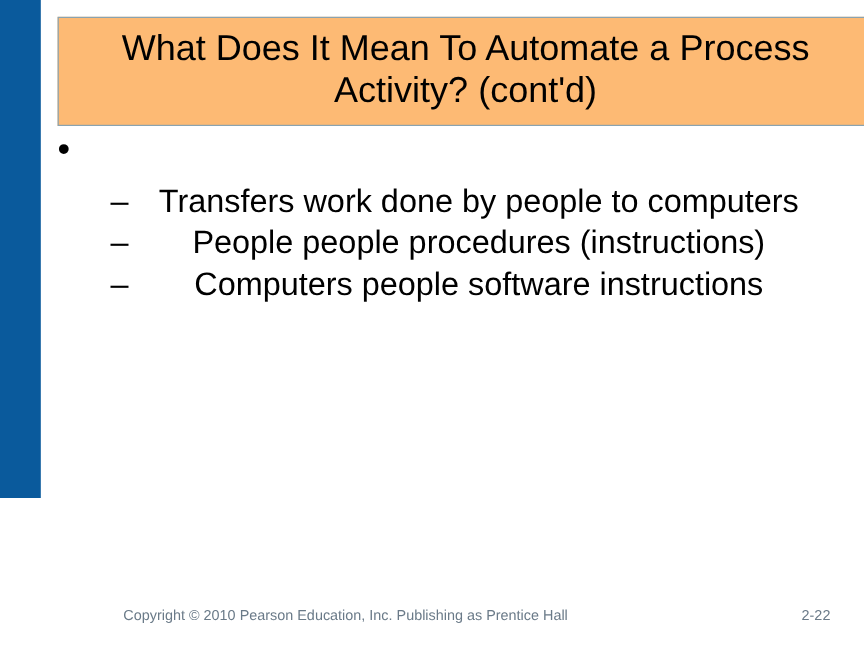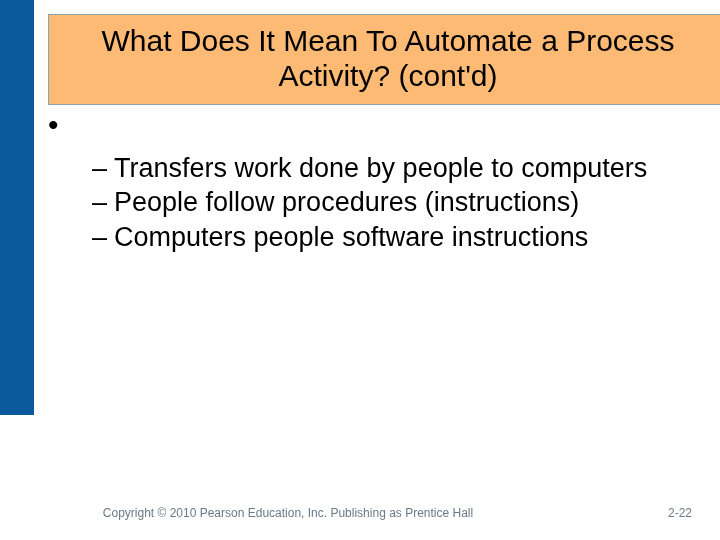--- a/index.html
+++ b/index.html
@@ -59,21 +59,21 @@
   .level2 {
     font-size: 27px;
     line-height: 1.2;
     display: flex;
     margin-bottom: 2px;
   }
   .level2 .dash {
     width: 22px;
     flex-shrink: 0;
   }
-  .level2 .txt { flex: 1; }
+  .level2 .txt { flex: 1; text-align: center; }
   .footer-copyright {
     position: absolute;
     bottom: 20px;
     left: 0;
     width: 576px;
     text-align: center;
     font-size: 12px;
     color: #6a7a88;
   }
   .page-number {
@@ -97,21 +97,21 @@
   <div class="level1">
     <span class="bullet">•</span>
   </div>
   <div class="level2-group">
     <div class="level2">
       <span class="dash">–</span>
       <span class="txt">Transfers work done by people to computers</span>
     </div>
     <div class="level2">
       <span class="dash">–</span>
-      <span class="txt">People follow procedures (instructions)</span>
+      <span class="txt">People people procedures (instructions)</span>
     </div>
     <div class="level2">
       <span class="dash">–</span>
       <span class="txt">Computers people software instructions</span>
     </div>
   </div>
 </div>
 
 <div class="footer-copyright">Copyright © 2010 Pearson Education, Inc. Publishing as Prentice Hall</div>
 <div class="page-number">2-22</div>

